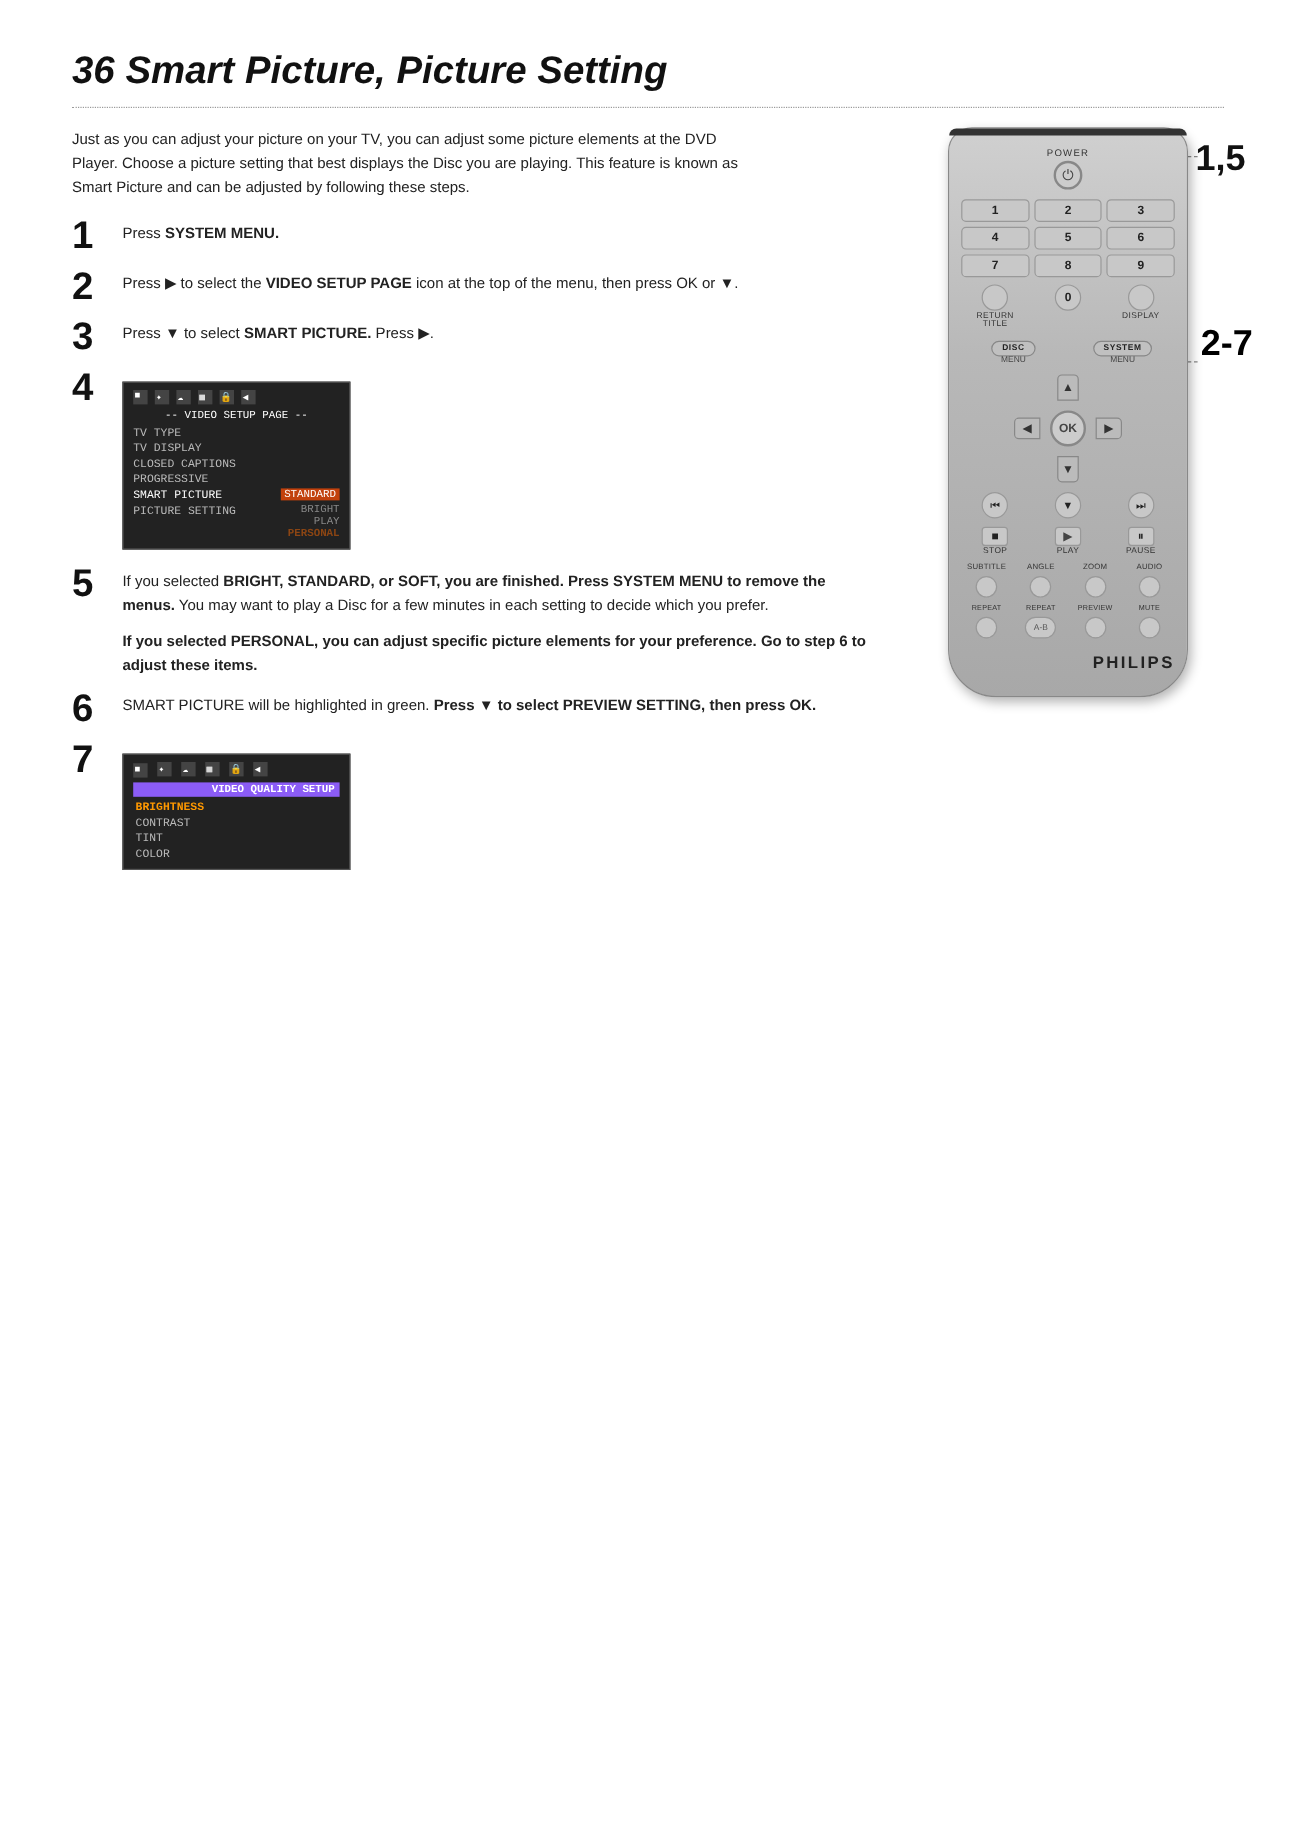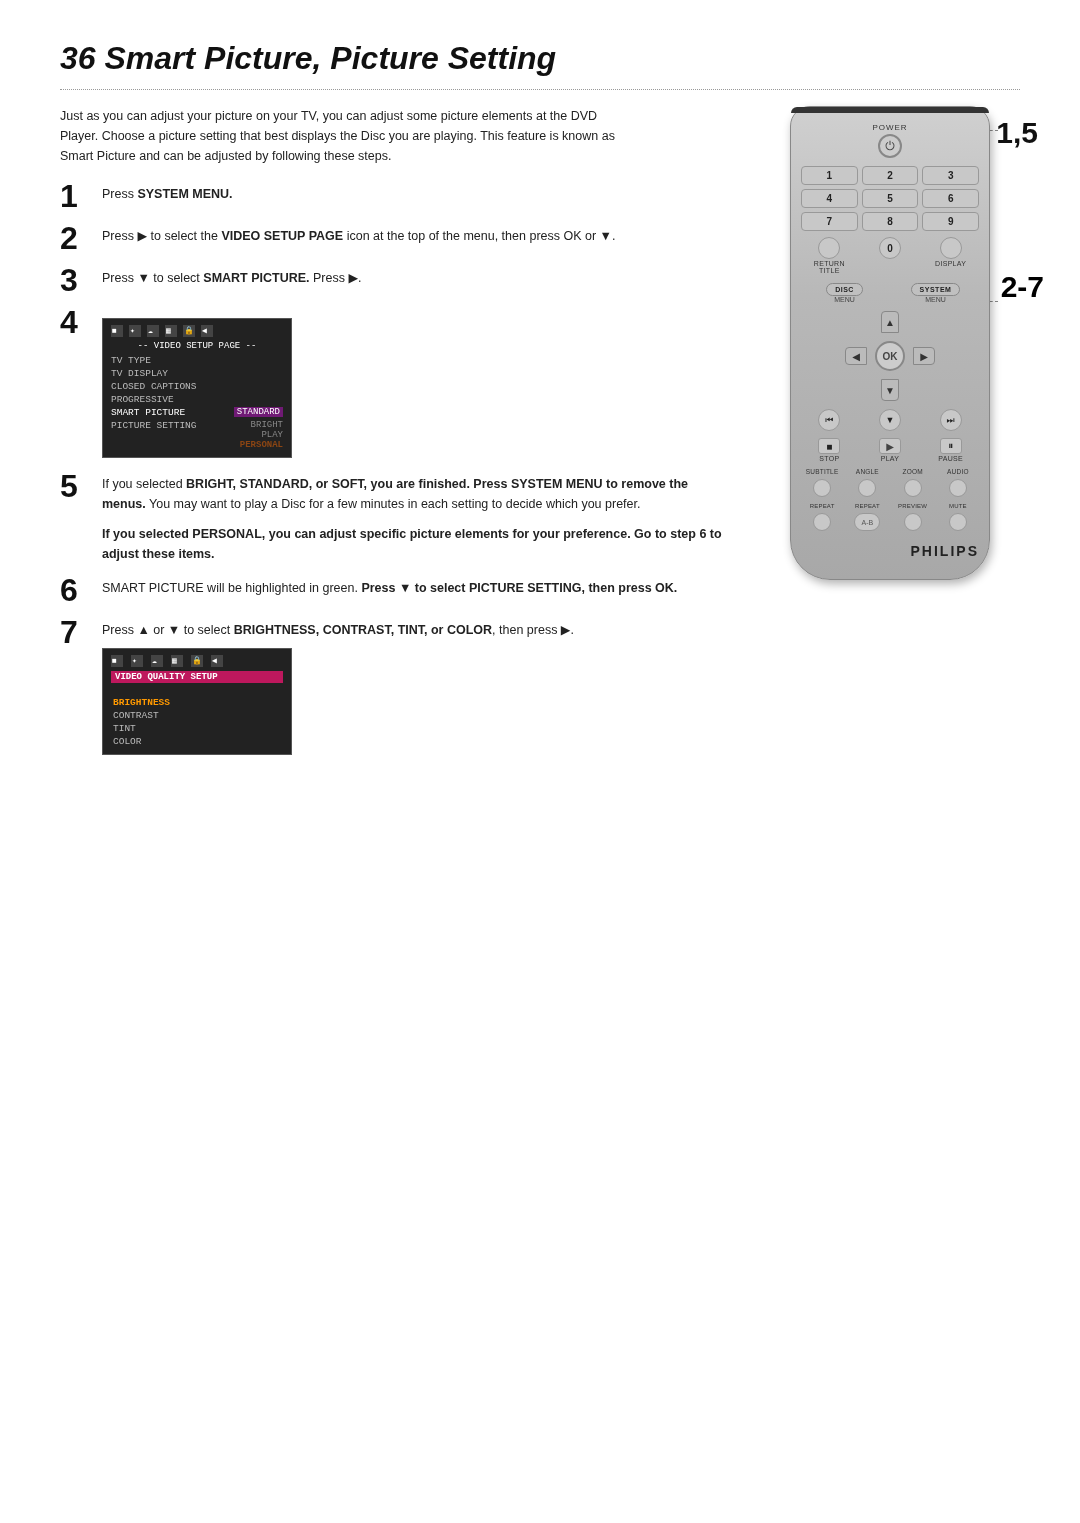--- a/index.html
+++ b/index.html
@@ -111,21 +111,21 @@
     .menu-screenshot .option-col {
       display: flex;
       flex-direction: column;
       align-items: flex-end;
     }
     .menu-screenshot .opt {
       color: #aaa;
       font-size: 9px;
     }
     .menu-screenshot .opt.sel {
-      background: #701a75;
+      background: #c2410c;
       color: #fff;
       padding: 0 3px;
     }
     .menu-screenshot .opt.sel2 {
       color: #8B4513;
       font-weight: bold;
     }
 
     
     .remote-container {
@@ -384,26 +384,27 @@
       background: #222;
       color: #ccc;
       font-size: 10px;
       font-family: 'Courier New', monospace;
       padding: 6px 8px;
       margin-top: 8px;
       width: 190px;
       border: 1px solid #555;
     }
     .menu-screenshot2 .ms2-title {
-      background: #be185d;
+      background: #8b5cf6;
       color: #fff;
       font-size: 9px;
       padding: 1px 4px;
-      margin-bottom: 13px;
-      font-weight: bold;
+      margin-bottom: 2px;
+      font-weight: bold;
+      text-align: right;
     }
     .menu-screenshot2 .ms2-item {
       padding: 1px 2px;
       font-size: 9.5px;
       color: #bbb;
     }
     .menu-screenshot2 .ms2-item.sel {
       color: #ff9900;
       font-weight: bold;
     }
@@ -481,28 +482,27 @@
       <div class="step-number">5</div>
       <div class="step-content">
         <p class="step-text">If you selected <b>BRIGHT, STANDARD, or SOFT, you are finished. Press SYSTEM MENU to remove the menus.</b> You may want to play a Disc for a few minutes in each setting to decide which you prefer.</p>
         <p class="step-text" style="margin-top:10px; font-weight:bold;">If you selected <b>PERSONAL</b>, you can adjust specific picture elements for your preference. Go to step 6 to adjust these items.</p>
       </div>
     </div>
 
     <div class="step" style="margin-top:12px;">
       <div class="step-number">6</div>
       <div class="step-content">
-        <p class="step-text">SMART PICTURE will be highlighted in green. <b>Press ▼ to select PICTURE SETTING, then press OK.</b></p>
+        <p class="step-text">SMART PICTURE will be highlighted in green. <b>Press ▼ to select PREVIEW SETTING, then press OK.</b></p>
       </div>
     </div>
 
     <div class="step" style="margin-top:12px;">
       <div class="step-number">7</div>
       <div class="step-content">
-        <p class="step-text">Press ▲ or ▼ to select <b>BRIGHTNESS, CONTRAST, TINT, or COLOR</b>, then press ▶.</p>
 
         <div class="menu-screenshot2">
           <div class="menu-title-row" style="margin-bottom:4px;">
             <span style="background:#444; font-size:8px; color:#fff; padding:1px; width:12px; height:12px; display:inline-block; margin-right:2px;">■</span>
             <span style="background:#444; font-size:8px; color:#fff; padding:1px; width:12px; height:12px; display:inline-block; margin-right:2px;">✦</span>
             <span style="background:#444; font-size:8px; color:#fff; padding:1px; width:12px; height:12px; display:inline-block; margin-right:2px;">☁</span>
             <span style="background:#444; font-size:8px; color:#fff; padding:1px; width:12px; height:12px; display:inline-block; margin-right:2px;">▦</span>
             <span style="background:#444; font-size:8px; color:#fff; padding:1px; width:12px; height:12px; display:inline-block; margin-right:2px;">🔒</span>
             <span style="background:#444; font-size:8px; color:#fff; padding:1px; width:12px; height:12px; display:inline-block;">◀</span>
           </div>

